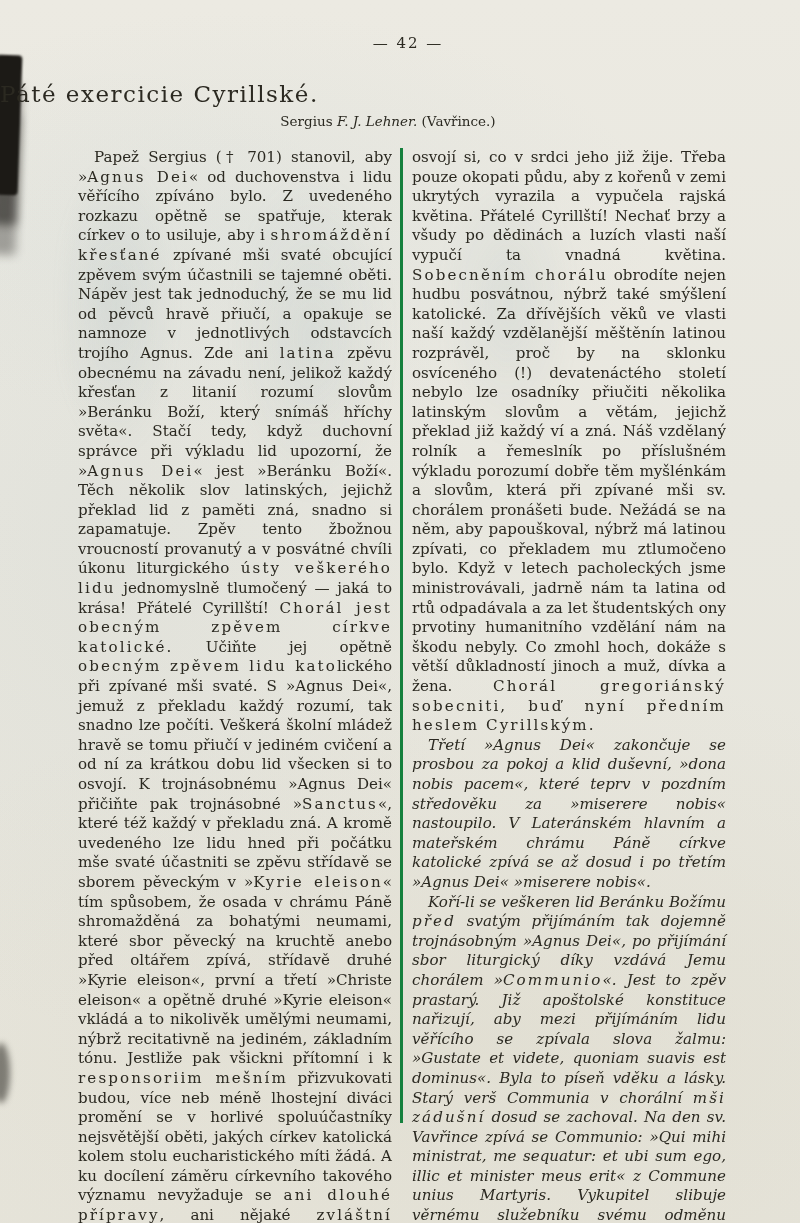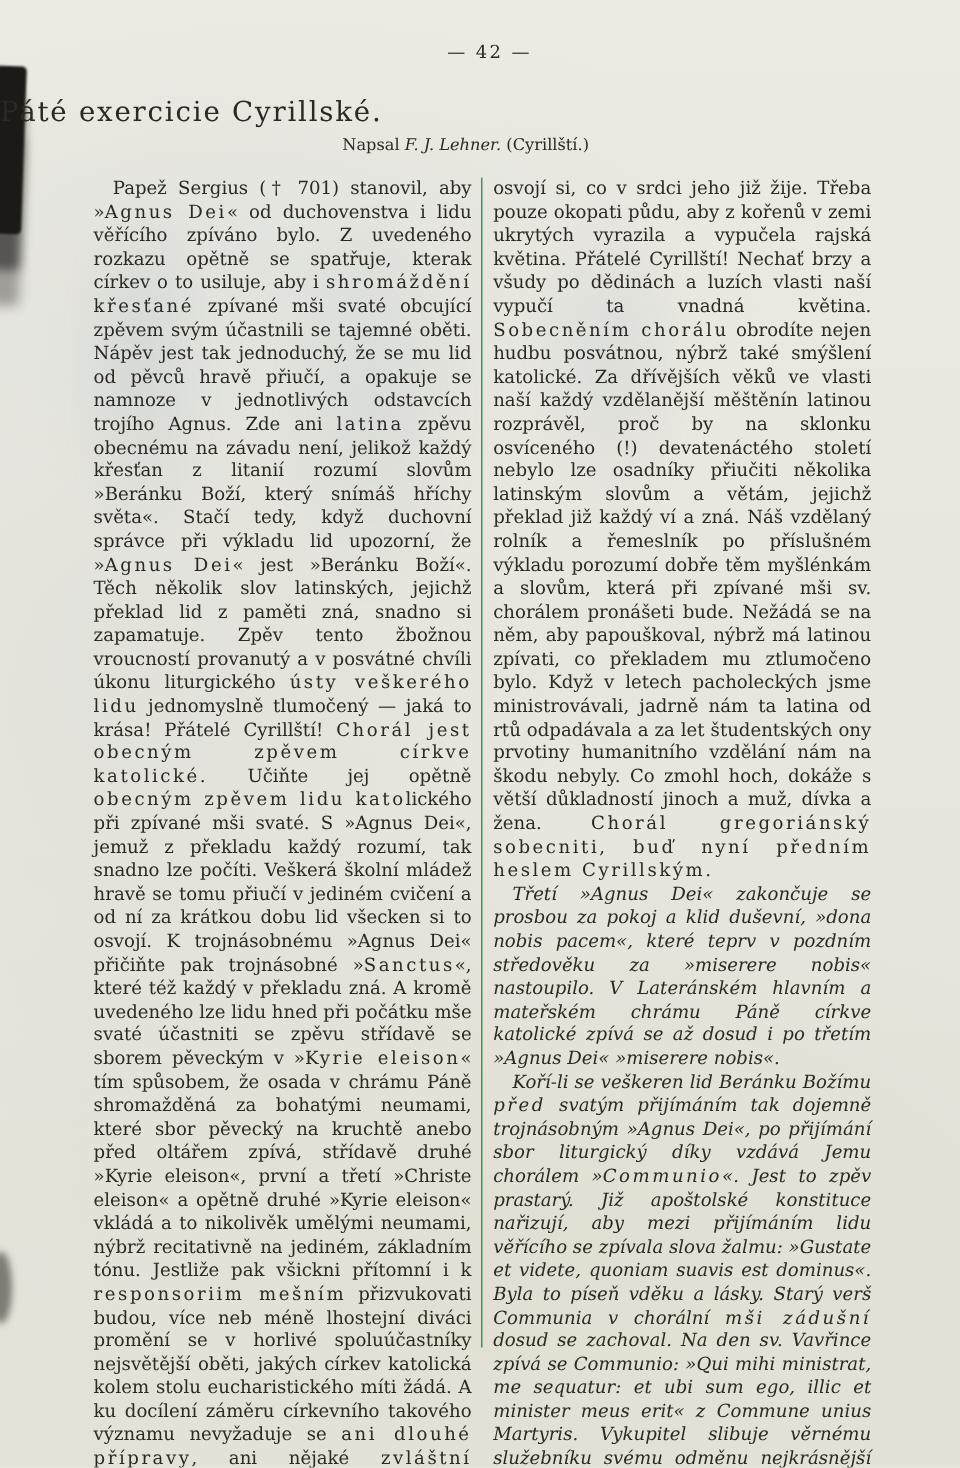--- a/index.html
+++ b/index.html
@@ -65,39 +65,39 @@
     position:absolute;top:148px;left:78px;width:648px;height:975px;
     display:flex;
   }
   .col{
     width:318px;
     font-size:15.1px;
     line-height:19.6px;
     text-align:justify;
   }
   .col-left{padding-right:8px;}
-  .col-right{border-left:1px solid #15803d;padding-left:9px;}
+  .col-right{border-left:3px solid #15803d;padding-left:9px;}
   .para{margin:0;}
   .para.indent{text-indent:16px;}
   .para + .para{text-indent:16px;font-style:italic;}
   .sp{letter-spacing:0.14em;}
 </style>
 </head>
 <body>
 
 <div class="paper-texture"></div>
 <div class="ghost"></div>
 <div class="artifact-topleft"></div>
 <div class="artifact-bottomleft"></div>
 
 <div class="page-number">— 42 —</div>
 
 <h1 class="title">Páté exercicie Cyrillské.</h1>
 
-<div class="byline"><span>Napsal </span><span class="author">F. J. Lehner.</span><span> (Cyrillští.)</span></div>
+<div class="byline"><span>Sergius </span><span class="author">F. J. Lehner.</span><span> (Vavřince.)</span></div>
 
 <div class="columns">
   <div class="col col-left">
       <p class="para indent"><span>Papež Sergius († 701) stanovil, aby »</span><span class="sp">Agnus Dei</span><span>« od duchovenstva i lidu věřícího zpíváno bylo. Z uvedeného rozkazu opětně se spatřuje, kterak církev o to usiluje, aby i </span><span class="sp">shromáždění křesťané</span><span> zpívané mši svaté obcující zpěvem svým účastnili se tajemné oběti. Nápěv jest tak jednoduchý, že se mu lid od pěvců hravě přiučí, a opakuje se namnoze v jednotlivých odstavcích trojího Agnus. Zde ani </span><span class="sp">latina</span><span> zpěvu obecnému na závadu není, jelikož každý křesťan z litanií rozumí slovům »Beránku Boží, který snímáš hříchy světa«. Stačí tedy, když duchovní správce při výkladu lid upozorní, že »</span><span class="sp">Agnus Dei</span><span>« jest »Beránku Boží«. Těch několik slov latinských, jejichž překlad lid z paměti zná, snadno si zapamatuje. Zpěv tento žbožnou vroucností provanutý a v posvátné chvíli úkonu liturgického </span><span class="sp">ústy veškerého lidu</span><span> jednomyslně tlumočený — jaká to krása! Přátelé Cyrillští! </span><span class="sp">Chorál jest obecným zpěvem církve katolické.</span><span> Učiňte jej opětně </span><span class="sp">obecným zpěvem lidu kato</span><span>lického při zpívané mši svaté. S »Agnus Dei«, jemuž z překladu každý rozumí, tak snadno lze počíti. Veškerá školní mládež hravě se tomu přiučí v jediném cvičení a od ní za krátkou dobu lid všecken si to osvojí. K trojnásobnému »Agnus Dei« přičiňte pak trojnásobné »</span><span class="sp">Sanctus</span><span>«, které též každý v překladu zná. A kromě uvedeného lze lidu hned při počátku mše svaté účastniti se zpěvu střídavě se sborem pěveckým v »</span><span class="sp">Kyrie eleison</span><span>« tím spůsobem, že osada v chrámu Páně shromažděná za bohatými neumami, které sbor pěvecký na kruchtě anebo před oltářem zpívá, střídavě druhé »Kyrie eleison«, první a třetí »Christe eleison« a opětně druhé »Kyrie eleison« vkládá a to nikolivěk umělými neumami, nýbrž recitativně na jediném, základním tónu. Jestliže pak všickni přítomní i k </span><span class="sp">responsoriim mešním</span><span> přizvukovati budou, více neb méně lhostejní diváci promění se v horlivé spoluúčastníky nejsvětější oběti, jakých církev katolická kolem stolu eucharistického míti žádá. A ku docílení záměru církevního takového významu nevyžaduje se </span><span class="sp">ani dlouhé přípravy</span><span>, ani nějaké </span><span class="sp">zvláštní umělosti</span></p>
     </div>
   <div class="col col-right">
       <p class="para"><span>osvojí si, co v srdci jeho již žije. Třeba pouze okopati půdu, aby z kořenů v zemi ukrytých vyrazila a vypučela rajská květina. Přátelé Cyrillští! Nechať brzy a všudy po dědinách a luzích vlasti naší vypučí ta vnadná květina. </span><span class="sp">Sobecněním chorálu</span><span> obrodíte nejen hudbu posvátnou, nýbrž také smýšlení katolické. Za dřívějších věků ve vlasti naší každý vzdělanější měštěnín latinou rozprávěl, proč by na sklonku osvíceného (!) devatenáctého století nebylo lze osadníky přiučiti několika latinským slovům a větám, jejichž překlad již každý ví a zná. Náš vzdělaný rolník a řemeslník po příslušném výkladu porozumí dobře těm myšlénkám a slovům, která při zpívané mši sv. chorálem pronášeti bude. Nežádá se na něm, aby papouškoval, nýbrž má latinou zpívati, co překladem mu ztlumočeno bylo. Když v letech pacholeckých jsme ministrovávali, jadrně nám ta latina od rtů odpadávala a za let študentských ony prvotiny humanitního vzdělání nám na škodu nebyly. Co zmohl hoch, dokáže s větší důkladností jinoch a muž, dívka a žena. </span><span class="sp">Chorál gregoriánský sobecniti, buď nyní předním heslem Cyrillským.</span></p>
       <p class="para indent"><span>Třetí »Agnus Dei« zakončuje se prosbou za pokoj a klid duševní, »dona nobis pacem«, které teprv v pozdním středověku za »miserere nobis« nastoupilo. V Lateránském hlavním a mateřském chrámu Páně církve katolické zpívá se až dosud i po třetím »Agnus Dei« »miserere nobis«.</span></p>
       <p class="para indent"><span>Koří-li se veškeren lid Beránku Božímu </span><span class="sp">před</span><span> svatým přijímáním tak dojemně trojnásobným »Agnus Dei«, po přijímání sbor liturgický díky vzdává Jemu chorálem »</span><span class="sp">Communio</span><span>«. Jest to zpěv prastarý. Již apoštolské konstituce nařizují, aby mezi přijímáním lidu věřícího se zpívala slova žalmu: »Gustate et videte, quoniam suavis est dominus«. Byla to píseň vděku a lásky. Starý verš Communia v chorální </span><span class="sp">mši zádušní</span><span> dosud se zachoval. Na den sv. Vavřince zpívá se Communio: »Qui mihi ministrat, me sequatur: et ubi sum ego, illic et minister meus erit« z Commune unius Martyris. Vykupitel slibuje věrnému služebníku svému odměnu nejkrásnější — nebe a sebe. </span></p>
     </div>

